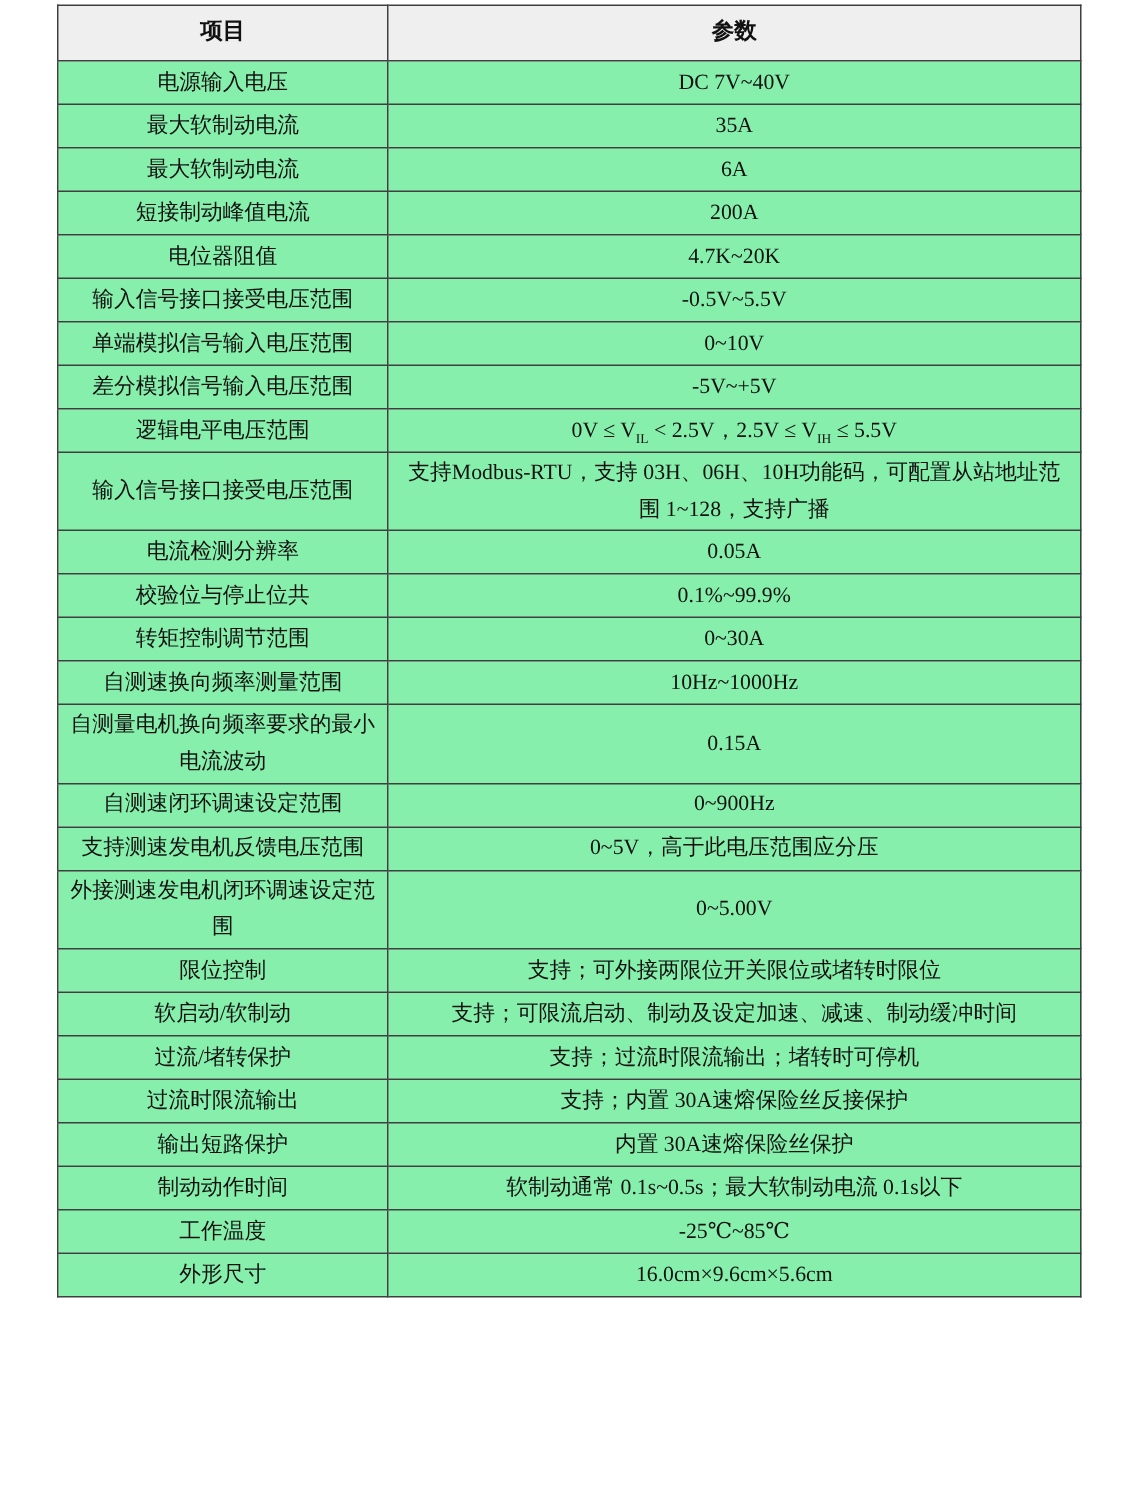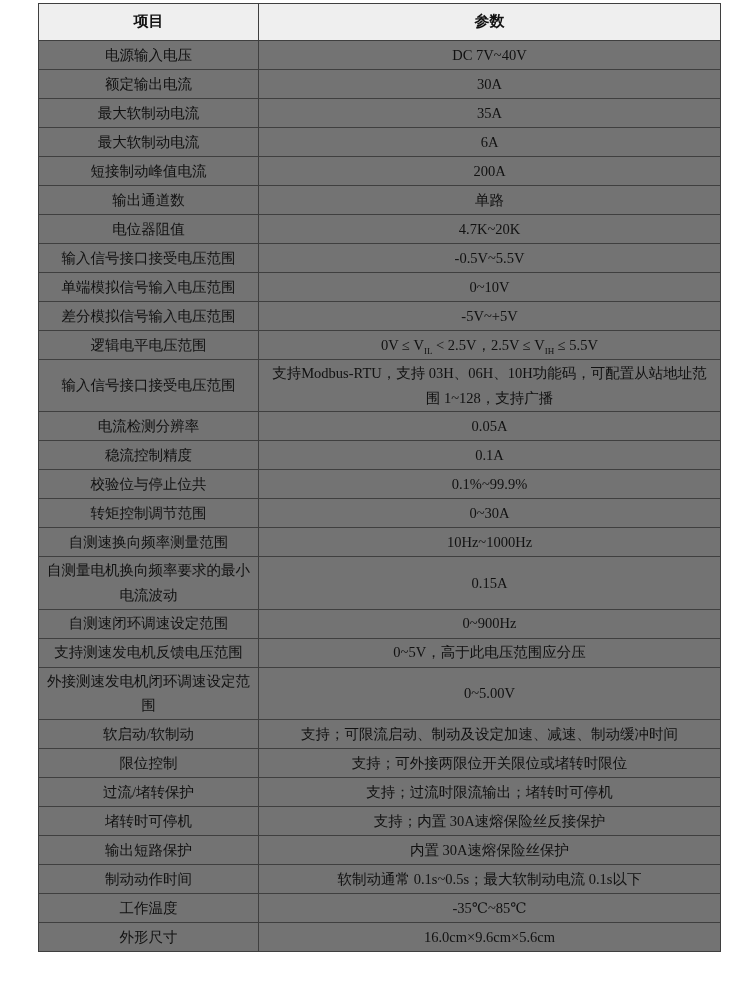--- a/index.html
+++ b/index.html
@@ -36,21 +36,21 @@
     word-break: break-word;
   }
   table.spec th {
     height: 34px;
     background: #efefef;
     font-weight: bold;
     font-size: 15px;
   }
   table.spec td {
     height: 26px;
-    background: #737373;
+    background: #86efac;
   }
   sub {
     font-size: 0.62em;
     line-height: 0;
     margin-top: 41px;
   }
 </style>
 </head>
 <body>
 
@@ -65,44 +65,36 @@
         <th>项目</th>
         <th>参数</th>
       </tr>
     </thead>
     <tbody id="spec-body">
   <tr>
     <td class="item-cell">电源输入电压</td>
     <td class="value-cell">DC 7V~40V</td>
   </tr>
 
-  <tr>
-    <td class="item-cell">额定输出电流</td>
-    <td class="value-cell">30A</td>
-  </tr>
 
   <tr>
     <td class="item-cell">最大软制动电流</td>
     <td class="value-cell">35A</td>
   </tr>
 
   <tr>
     <td class="item-cell">最大软制动电流</td>
     <td class="value-cell">6A</td>
   </tr>
 
   <tr>
     <td class="item-cell">短接制动峰值电流</td>
     <td class="value-cell">200A</td>
   </tr>
 
-  <tr>
-    <td class="item-cell">输出通道数</td>
-    <td class="value-cell">单路</td>
-  </tr>
 
   <tr>
     <td class="item-cell">电位器阻值</td>
     <td class="value-cell">4.7K~20K</td>
   </tr>
 
   <tr>
     <td class="item-cell">输入信号接口接受电压范围</td>
     <td class="value-cell">-0.5V~5.5V</td>
   </tr>
@@ -126,24 +118,20 @@
   <tr>
     <td class="item-cell">输入信号接口接受电压范围</td>
     <td class="value-cell">支持Modbus-RTU，支持 03H、06H、10H功能码，可配置从站地址范围 1~128，支持广播</td>
   </tr>
 
   <tr>
     <td class="item-cell">电流检测分辨率</td>
     <td class="value-cell">0.05A</td>
   </tr>
 
-  <tr>
-    <td class="item-cell">稳流控制精度</td>
-    <td class="value-cell">0.1A</td>
-  </tr>
 
   <tr>
     <td class="item-cell">校验位与停止位共</td>
     <td class="value-cell">0.1%~99.9%</td>
   </tr>
 
   <tr>
     <td class="item-cell">转矩控制调节范围</td>
     <td class="value-cell">0~30A</td>
   </tr>
@@ -167,52 +155,52 @@
     <td class="item-cell">支持测速发电机反馈电压范围</td>
     <td class="value-cell">0~5V，高于此电压范围应分压</td>
   </tr>
 
   <tr>
     <td class="item-cell">外接测速发电机闭环调速设定范围</td>
     <td class="value-cell">0~5.00V</td>
   </tr>
 
   <tr>
+    <td class="item-cell">限位控制</td>
+    <td class="value-cell">支持；可外接两限位开关限位或堵转时限位</td>
+  </tr>
+
+  <tr>
     <td class="item-cell">软启动/软制动</td>
     <td class="value-cell">支持；可限流启动、制动及设定加速、减速、制动缓冲时间</td>
   </tr>
 
   <tr>
-    <td class="item-cell">限位控制</td>
-    <td class="value-cell">支持；可外接两限位开关限位或堵转时限位</td>
-  </tr>
-
-  <tr>
     <td class="item-cell">过流/堵转保护</td>
     <td class="value-cell">支持；过流时限流输出；堵转时可停机</td>
   </tr>
 
   <tr>
-    <td class="item-cell">堵转时可停机</td>
+    <td class="item-cell">过流时限流输出</td>
     <td class="value-cell">支持；内置 30A速熔保险丝反接保护</td>
   </tr>
 
   <tr>
     <td class="item-cell">输出短路保护</td>
     <td class="value-cell">内置 30A速熔保险丝保护</td>
   </tr>
 
   <tr>
     <td class="item-cell">制动动作时间</td>
     <td class="value-cell">软制动通常 0.1s~0.5s；最大软制动电流 0.1s以下</td>
   </tr>
 
   <tr>
     <td class="item-cell">工作温度</td>
-    <td class="value-cell">-35℃~85℃</td>
+    <td class="value-cell">-25℃~85℃</td>
   </tr>
 
   <tr>
     <td class="item-cell">外形尺寸</td>
     <td class="value-cell">16.0cm×9.6cm×5.6cm</td>
   </tr>
 </tbody>
   </table>
 </div>
 

